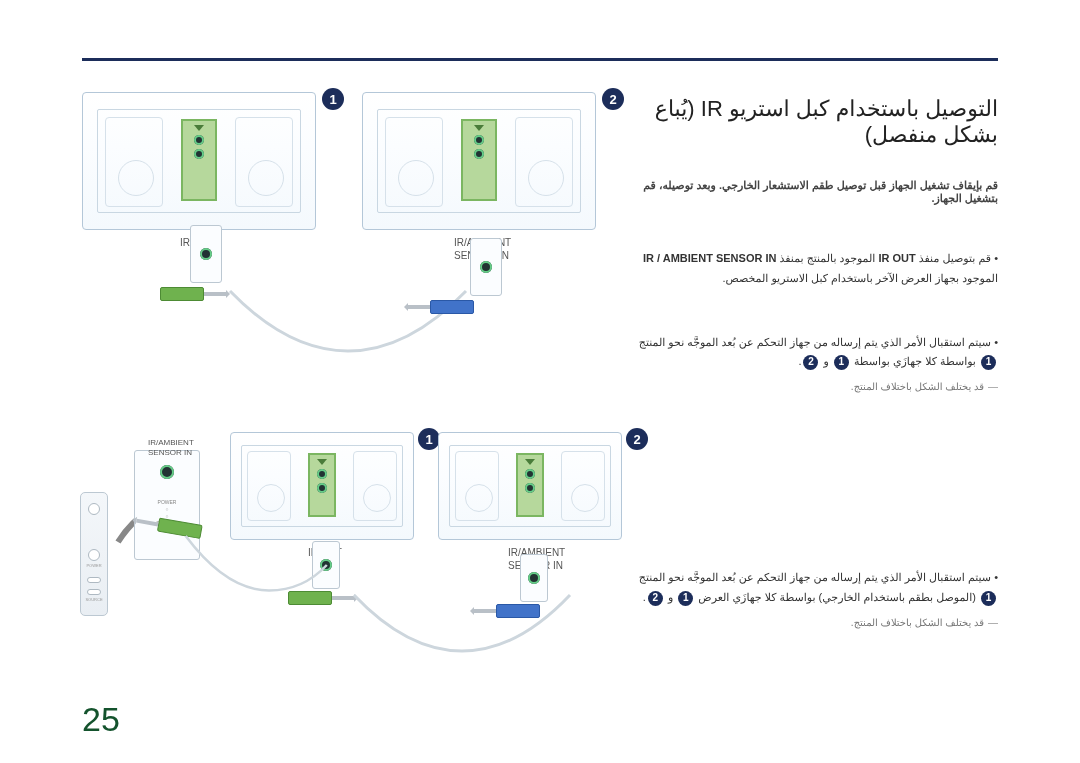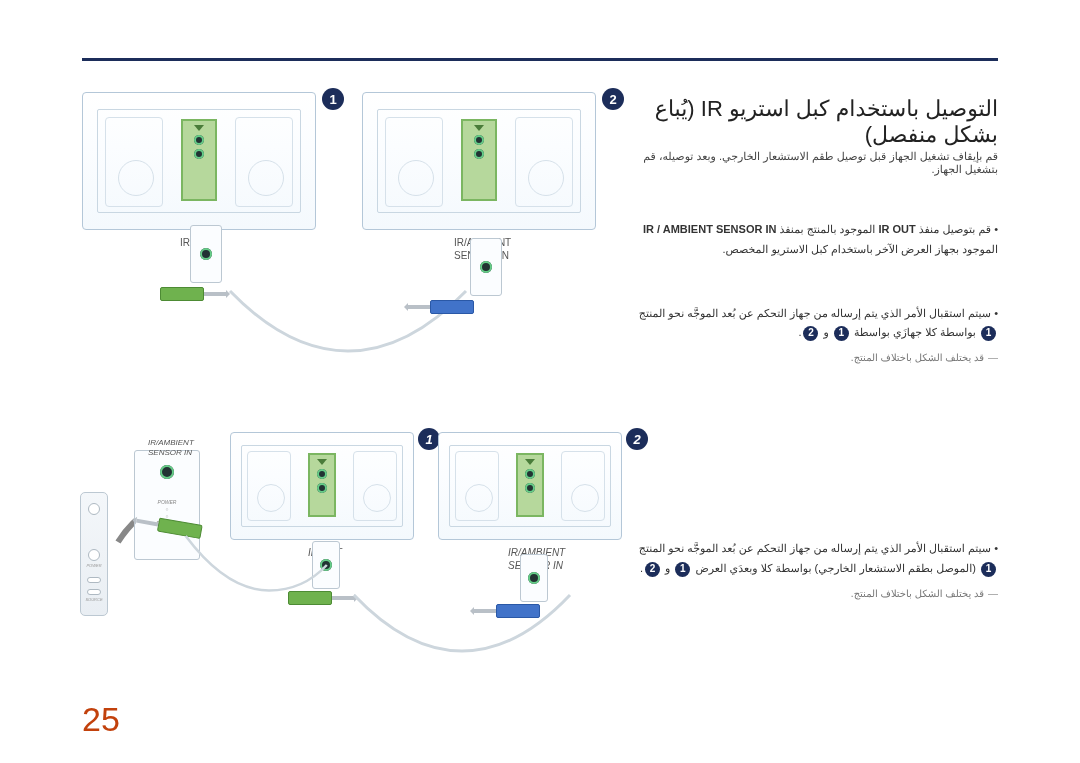--- a/index.html
+++ b/index.html
@@ -16,43 +16,44 @@
     top: 58px;
     left: 82px;
     right: 82px;
     border-top: 3px solid #1c2d5a;
   }
   .page-number {
     position: absolute;
     left: 82px;
     bottom: 24px;
     font-size: 34px;
-    color: #c2410c;
+    color: #14532d;
     direction: ltr;
     font-weight: 300;
   }
   
   .text-col {
     position: absolute;
     top: 96px;
     right: 82px;
     width: 368px;
     direction: rtl;
     text-align: right;
   }
   .title {
     font-size: 22px;
     color: #222;
-    margin-bottom: 2px;
+    margin-bottom: 31px;
     font-weight: 400;
   }
   .intro {
     font-size: 11px;
     color: #444;
     margin-bottom: 22px;
+    font-weight: bold;
   }
   .subheading {
     background: #f7e7a1;
     display: inline-block;
     font-size: 16px;
     color: #222;
     padding: 2px 0;
     margin-bottom: 10px;
   }
   .bullets {
@@ -252,21 +253,20 @@
     width: 12px; height: 12px;
     border-radius: 50%;
     background: #233;
     box-shadow: inset 0 0 0 2px #6c8;
   }
   
   .row2 {
     position: relative;
     margin-top: 48px;
     height: 250px;
-    font-style: italic;
   }
   .display-box.sm {
     width: 184px;
     height: 108px;
   }
   .display-box.sm::before { left: 10px; right: 10px; top: 12px; bottom: 12px; }
   .display-box.sm .speaker-ghost { width: 44px; height: 70px; top: 18px; }
   .display-box.sm .speaker-ghost.left { left: 16px; }
   .display-box.sm .speaker-ghost.right { right: 16px; }
   .display-box.sm .speaker-ghost::after { width: 26px; height: 26px; left: 9px; bottom: 8px; }
@@ -339,21 +339,21 @@
     </div>
     <div class="row">
       • <span>سيتم استقبال الأمر الذي يتم إرساله من جهاز التحكم عن بُعد الموجَّه نحو المنتج </span><span class="num-badge">1</span><span> بواسطة كلا جهازَي بواسطة </span><span class="num-badge">1</span><span> و </span><span class="num-badge">2</span><span>.</span>
     </div>
     <div class="note">قد يختلف الشكل باختلاف المنتج.</div>
   </div>
 
   <div class="section2">
     <div class="bullets">
       <div class="row">
-        • <span>سيتم استقبال الأمر الذي يتم إرساله من جهاز التحكم عن بُعد الموجَّه نحو المنتج </span><span class="num-badge">1</span><span> (الموصل بطقم الاستشعار الخارجي) بواسطة كلا وبعدَي العرض </span><span class="num-badge">1</span><span> و </span><span class="num-badge">2</span><span>.</span>
+        • <span>سيتم استقبال الأمر الذي يتم إرساله من جهاز التحكم عن بُعد الموجَّه نحو المنتج </span><span class="num-badge">1</span><span> (الموصل بطقم باستخدام الخارجي) بواسطة كلا جهازَي العرض </span><span class="num-badge">1</span><span> و </span><span class="num-badge">2</span><span>.</span>
       </div>
       <div class="note">قد يختلف الشكل باختلاف المنتج.</div>
     </div>
   </div>
 </div>
 
 <div class="diag-col">
 
   <div class="diag-row">
     <div class="diag-cell" style="width:256px">

